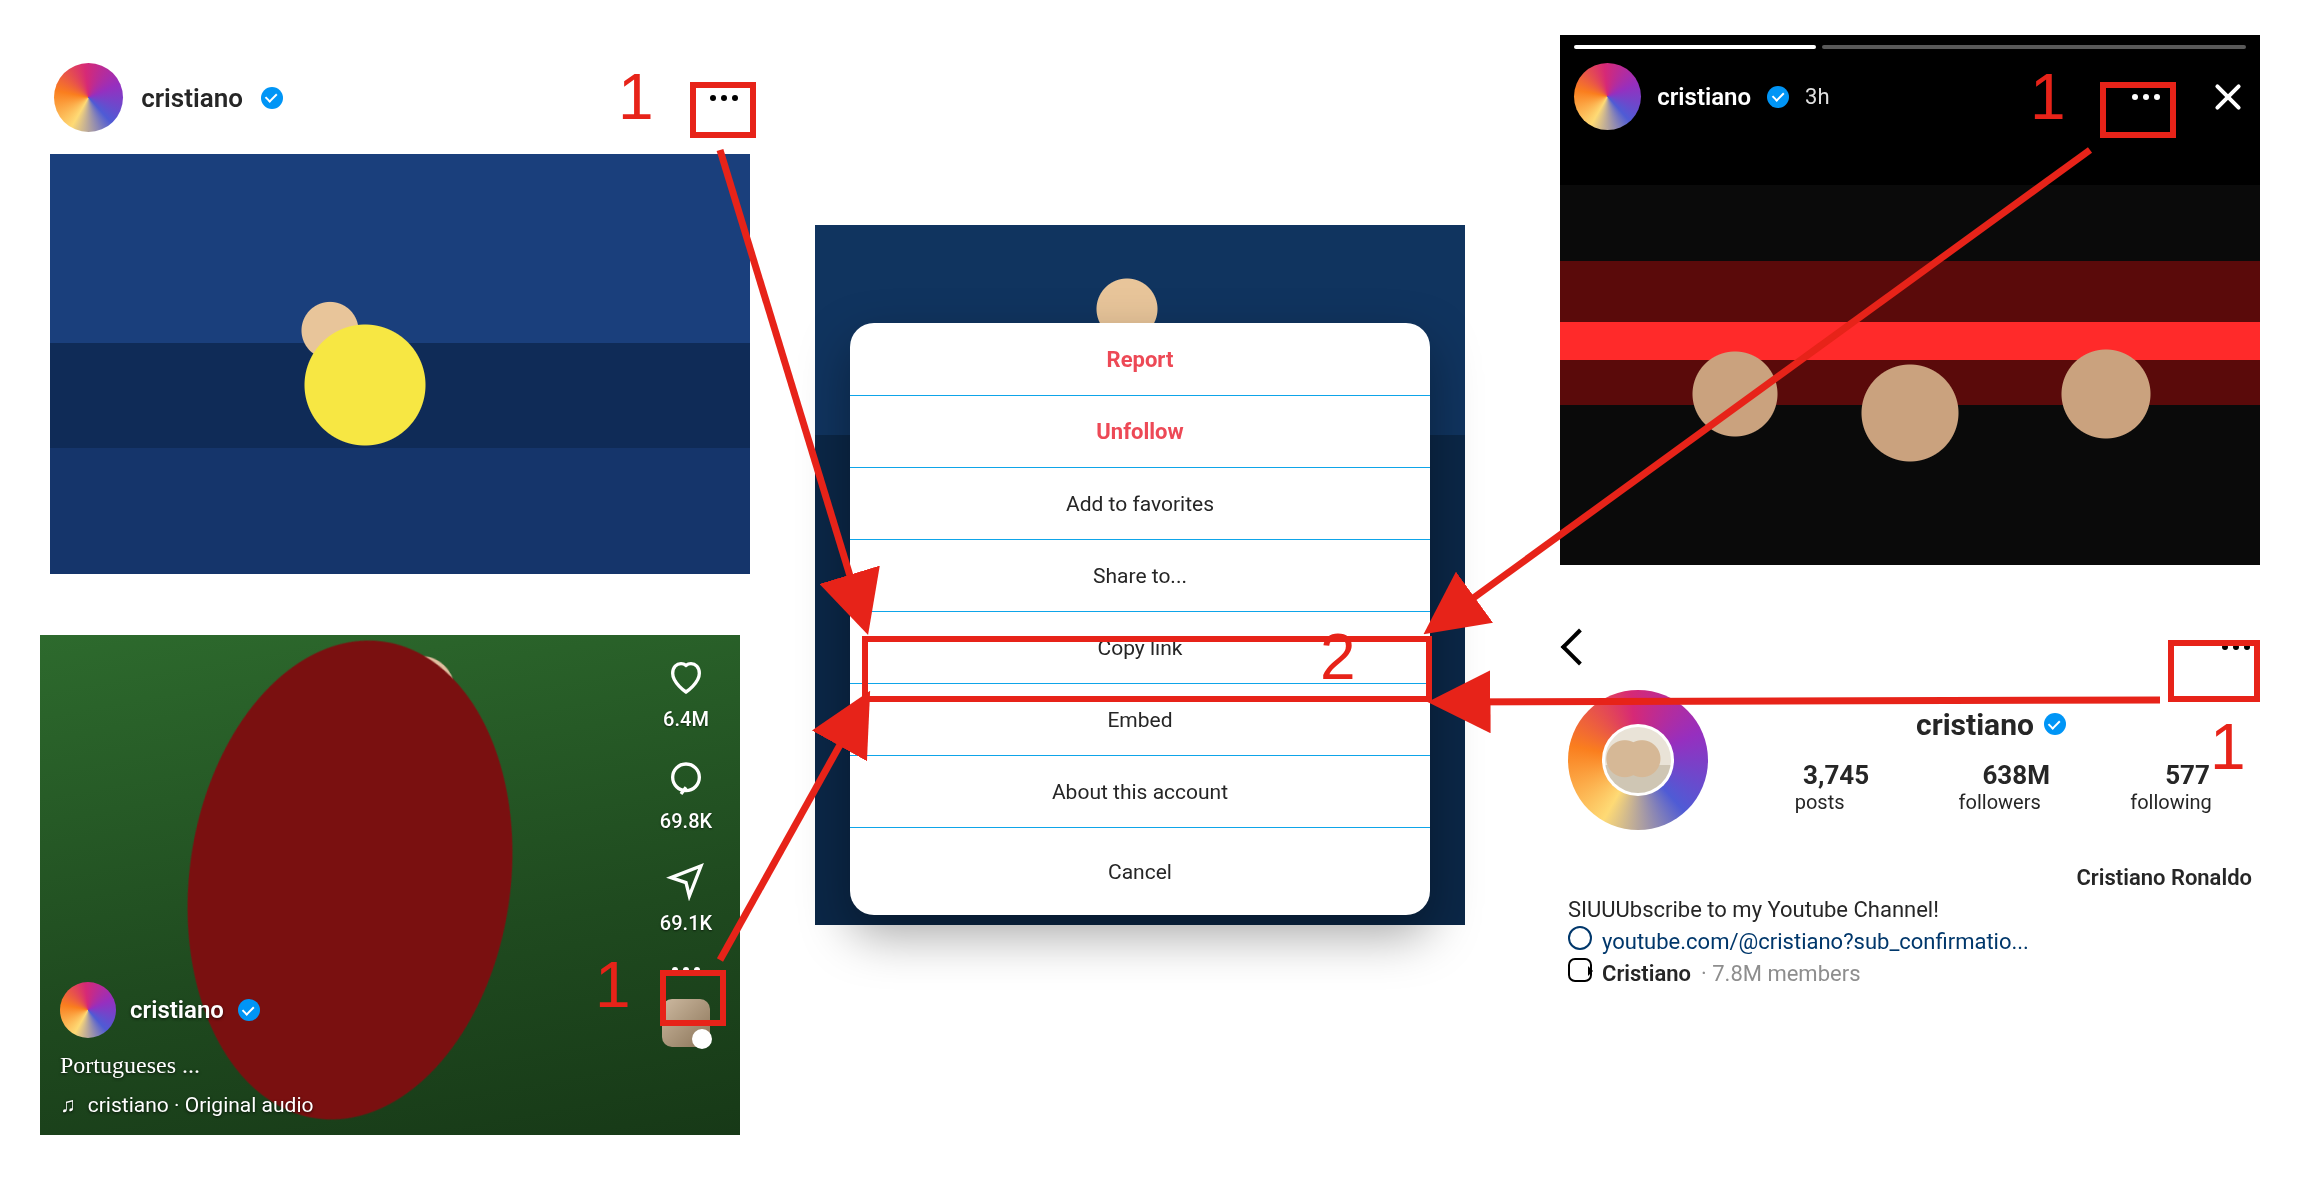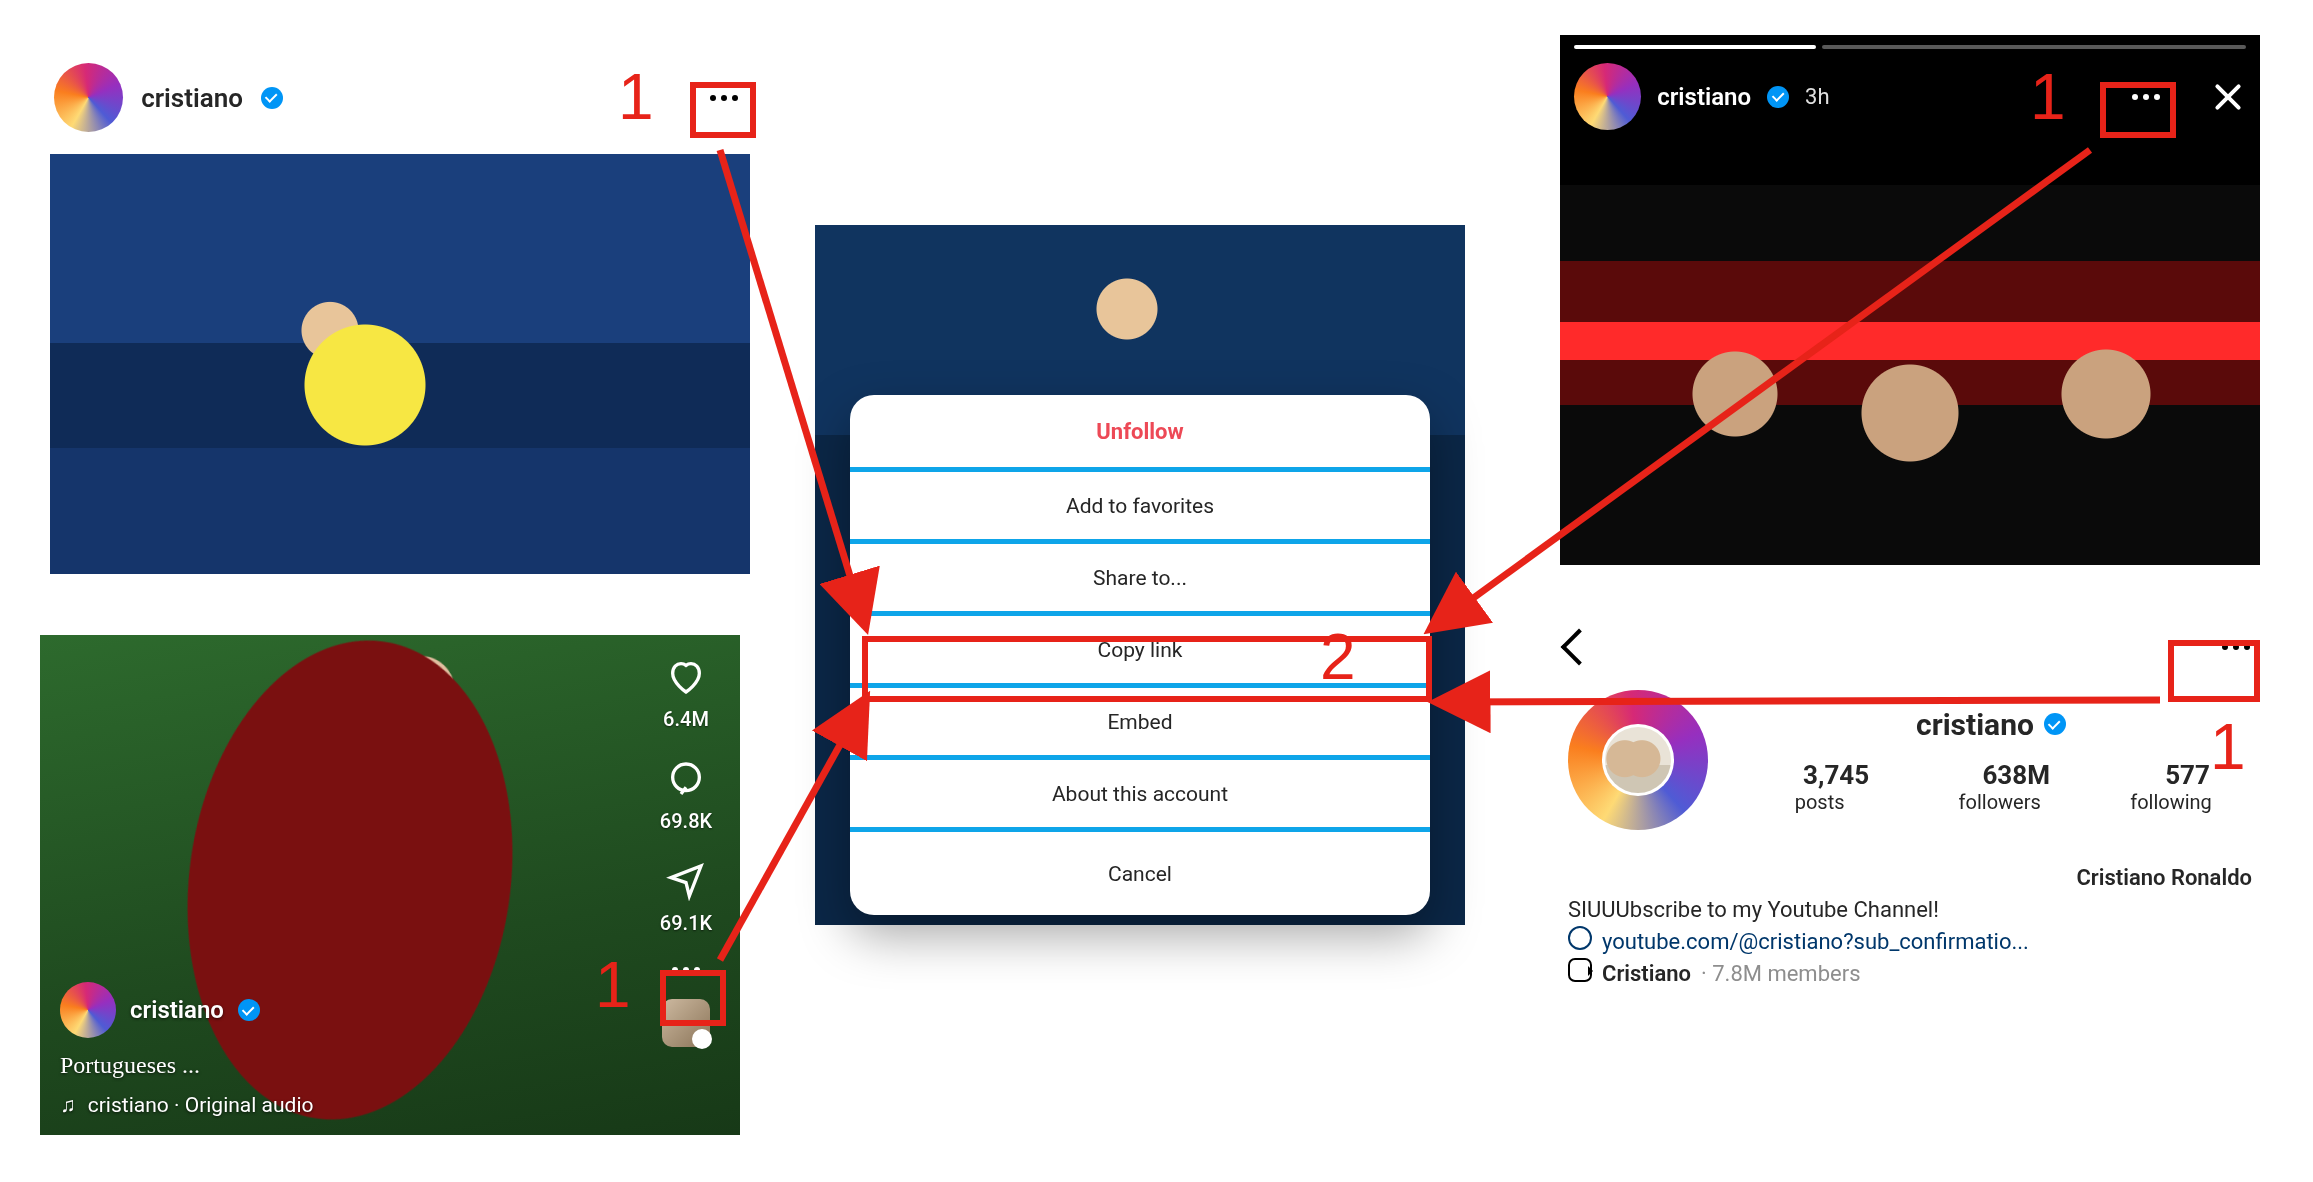--- a/index.html
+++ b/index.html
@@ -136,21 +136,21 @@
           radial-gradient(circle at 48% 12%, #e8c59a 0 30px, transparent 31px),
           linear-gradient(#10345f 0 30%, #0b2747 30% 100%);
         display:flex; align-items:flex-end; justify-content:center;
         padding-bottom:10px;}
   #p3 .sheet{
     width: 580px; background:#fff; border-radius:24px; overflow:hidden;
     box-shadow: 0 20px 50px rgba(0,0,0,0.35);
   }
   #p3 .sheet .row{
     height:72px; display:flex; align-items:center; justify-content:center;
-    font-size:21px; border-top:5px solid #0ea5e9;
+    font-size:21px; border-top:1px solid #0ea5e9;
     color: var(--txt);
   }
   #p3 .sheet .row:first-child{ border-top:none; }
   #p3 .sheet .row.danger{ color: var(--ig-red); font-weight:700; font-size:22px;}
   #p3 .sheet .row.cancel{ height:88px; }
 
   
   #p4 { position:absolute; left:1560px; top:35px; width:700px; height:530px;
         background:#000; color:#fff; overflow:hidden;}
   #p4 .progress{ position:absolute; left:14px; right:14px; top:10px; display:flex; gap:6px;}
@@ -293,20 +293,21 @@
     <div class="caption">Portugueses ...</div>
     <div class="audio">
       <span>♫</span>
       <span>cristiano · Original audio</span>
     </div>
   </div>
 </div>
 
 <div id="p3">
   <div class="sheet">
+    <div class="row danger">Report</div>
     <div class="row danger">Unfollow</div>
     <div class="row">Add to favorites</div>
     <div class="row">Share to...</div>
     <div class="row">Copy link</div>
     <div class="row">Embed</div>
     <div class="row">About this account</div>
     <div class="row cancel">Cancel</div>
   </div>
 </div>
 

